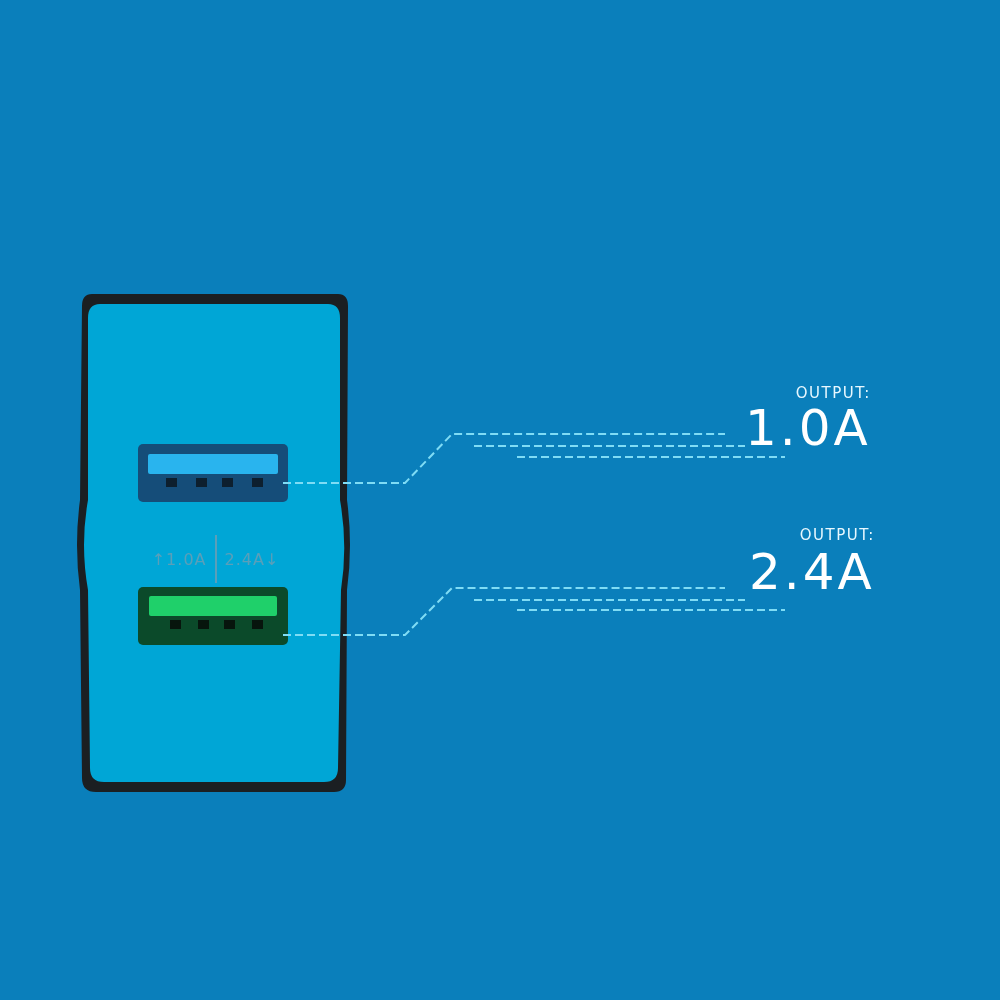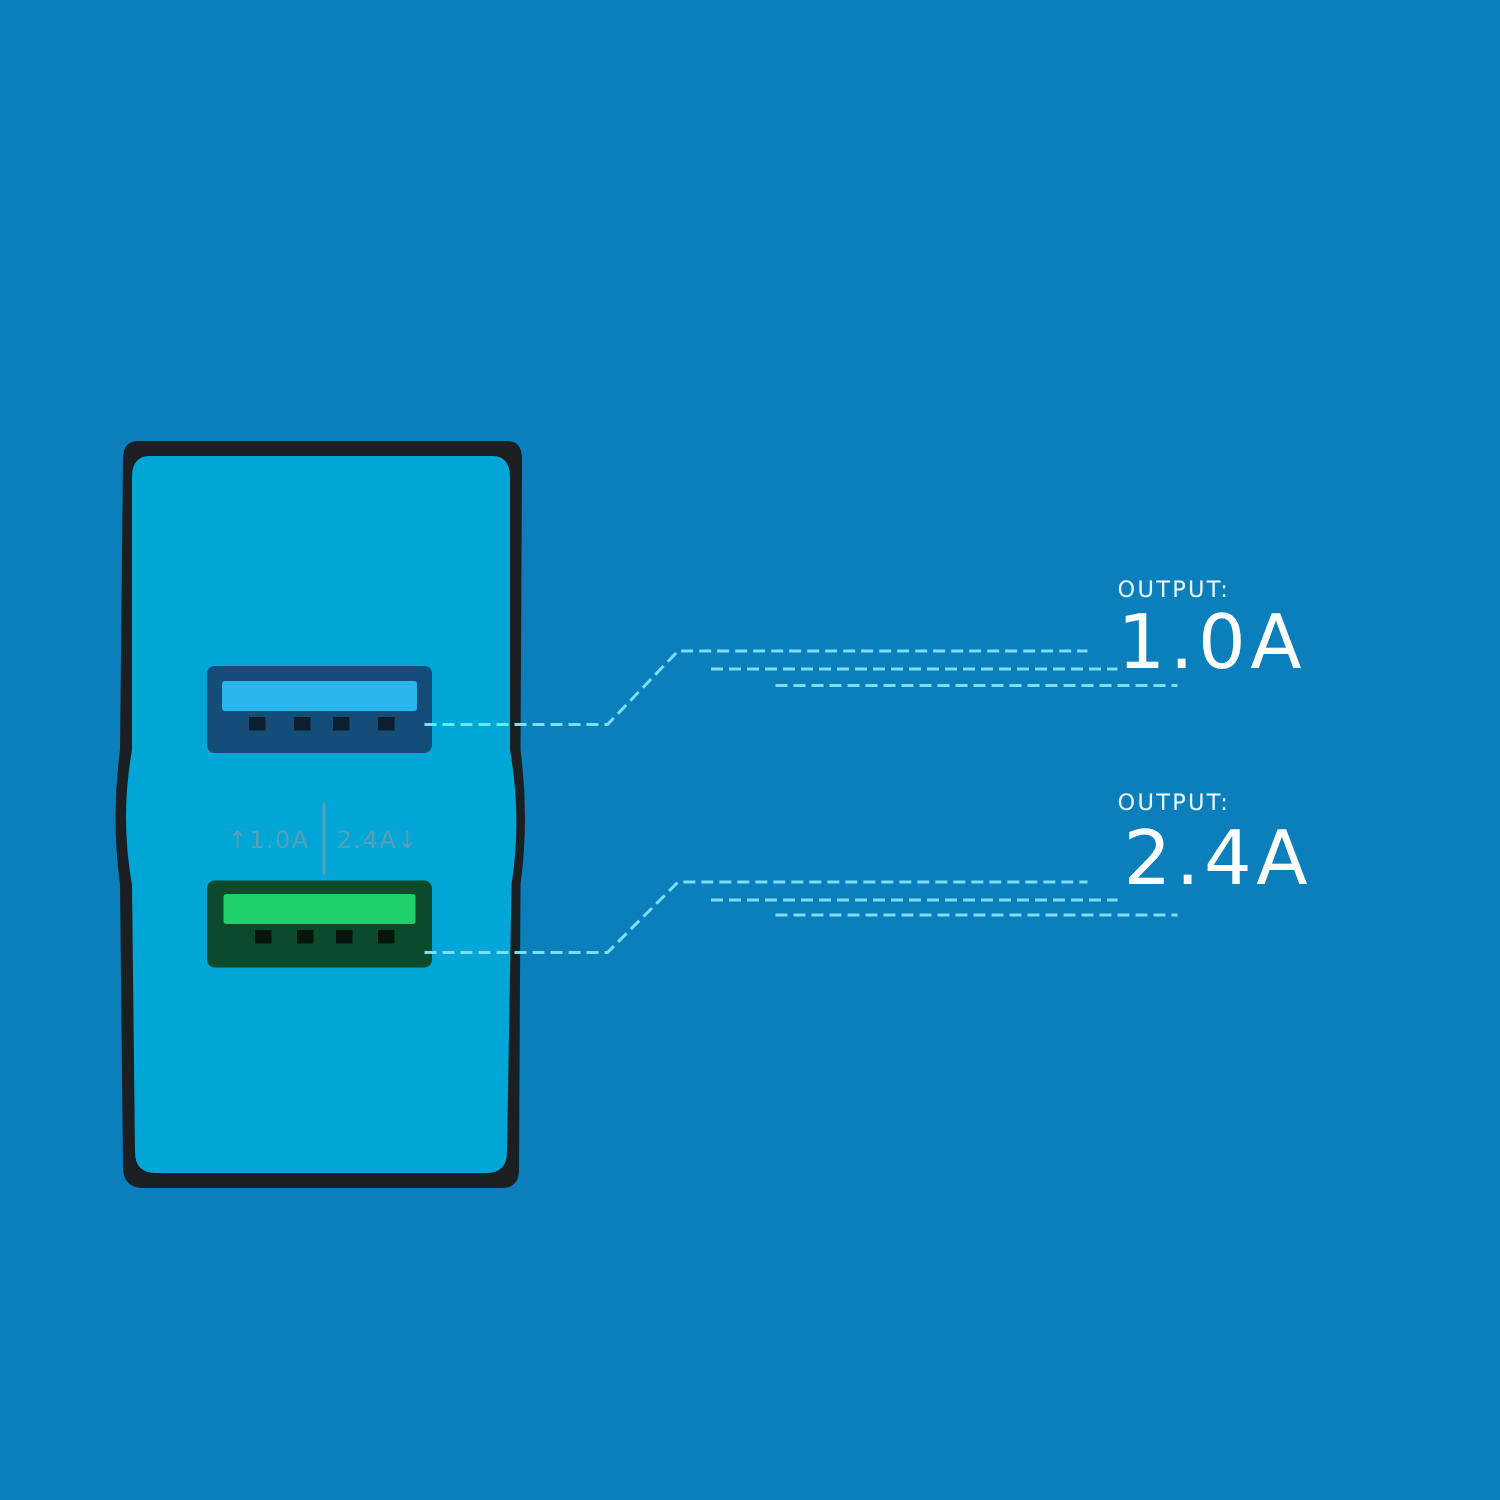--- a/index.html
+++ b/index.html
@@ -3,21 +3,21 @@
   <meta charset="utf-8">
   <style>
     html, body { margin: 0; padding: 0; }
     body {
       width: 1000px; height: 1000px; overflow: hidden;
       background: #0a7fbb;
       font-family: "DejaVu Sans", sans-serif;
       position: relative;
     }
     .stage { position: absolute; left: 0; top: 0; width: 1000px; height: 1000px; }
-    .label-block { position: absolute; color: #ffffff; }
+    .label-block { position: absolute; color: #ffffff; text-align: right; }
     .label-small {
       font-family: "DejaVu Sans", sans-serif;
       font-size: 15px; letter-spacing: 1.5px; line-height: 1;
       color: #e8f8ff;
     }
     .label-big {
       font-family: "DejaVu Sans", sans-serif;
       font-size: 50px; letter-spacing: 3px; line-height: 1;
       color: #ffffff; font-weight: normal;
     }

